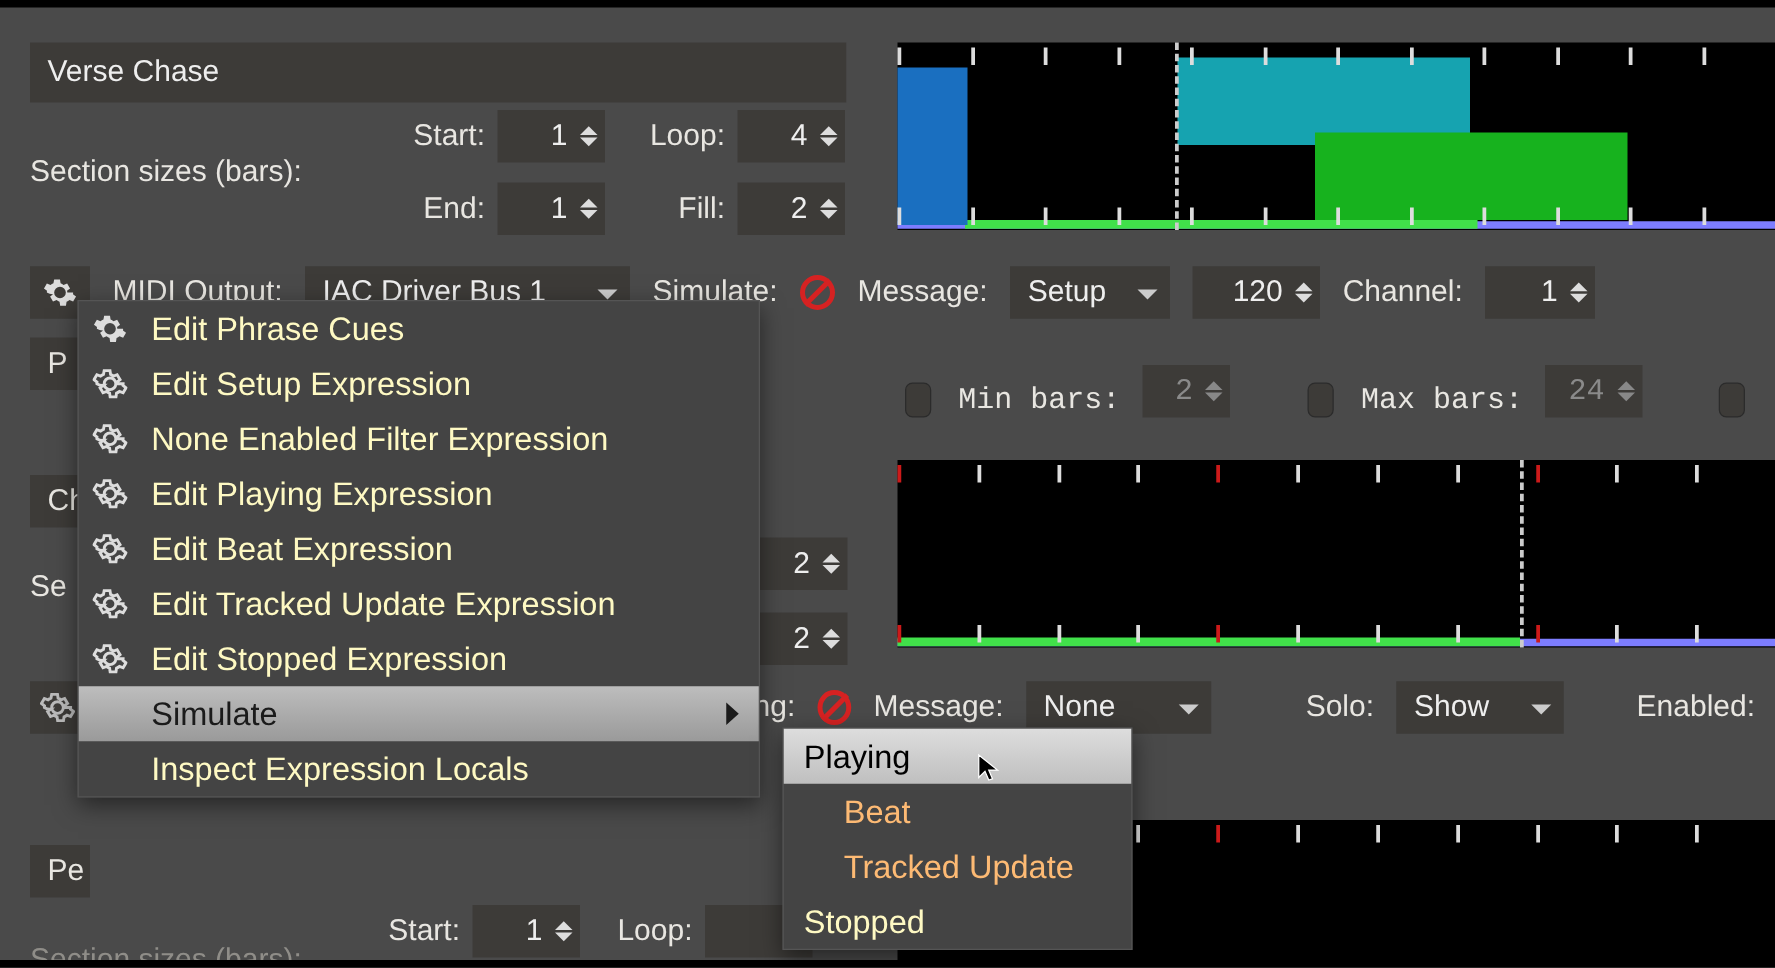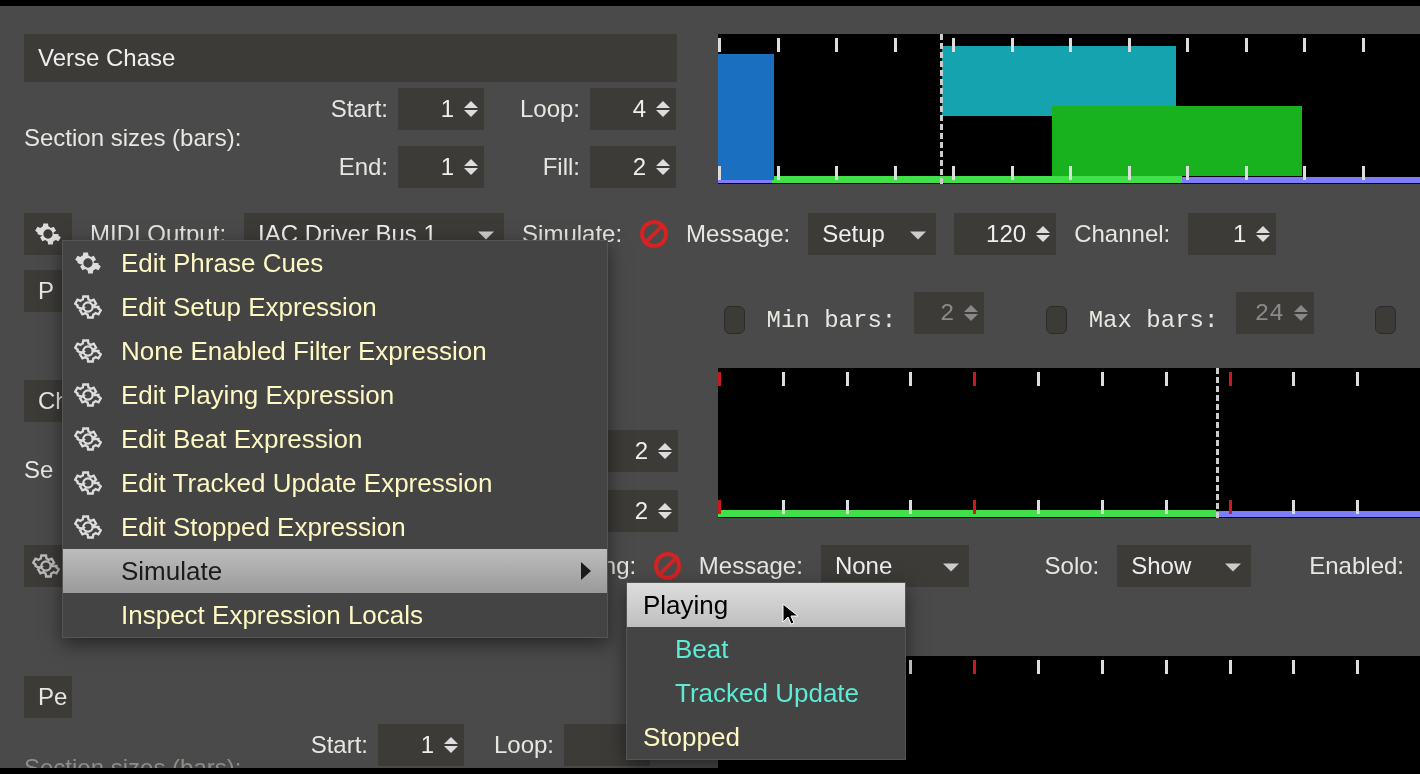--- a/index.html
+++ b/index.html
@@ -216,21 +216,21 @@
     left: 607px; top: 576px;
     width: 280px;
     background: #444;
     border: 1px solid #555;
     box-shadow: 0 6px 18px rgba(0,0,0,.5);
     z-index: 11;
     font-size: 26px;
     margin-left: 19px;
   }
   .submenu .menu-item { padding-left: 16px; }
-  .submenu .menu-item.dis { color: #5eead4; padding-left: 48px; }
+  .submenu .menu-item.dis { color: #fdba74; padding-left: 48px; }
   .submenu .menu-item.hl2 { background: linear-gradient(#ddd,#bfbfbf); color:#000; }
 
   
   .cursor {
     position: absolute;
     left: 780px; top: 596px;
     z-index: 20;
     width: 24px; height: 24px;
   }
 

